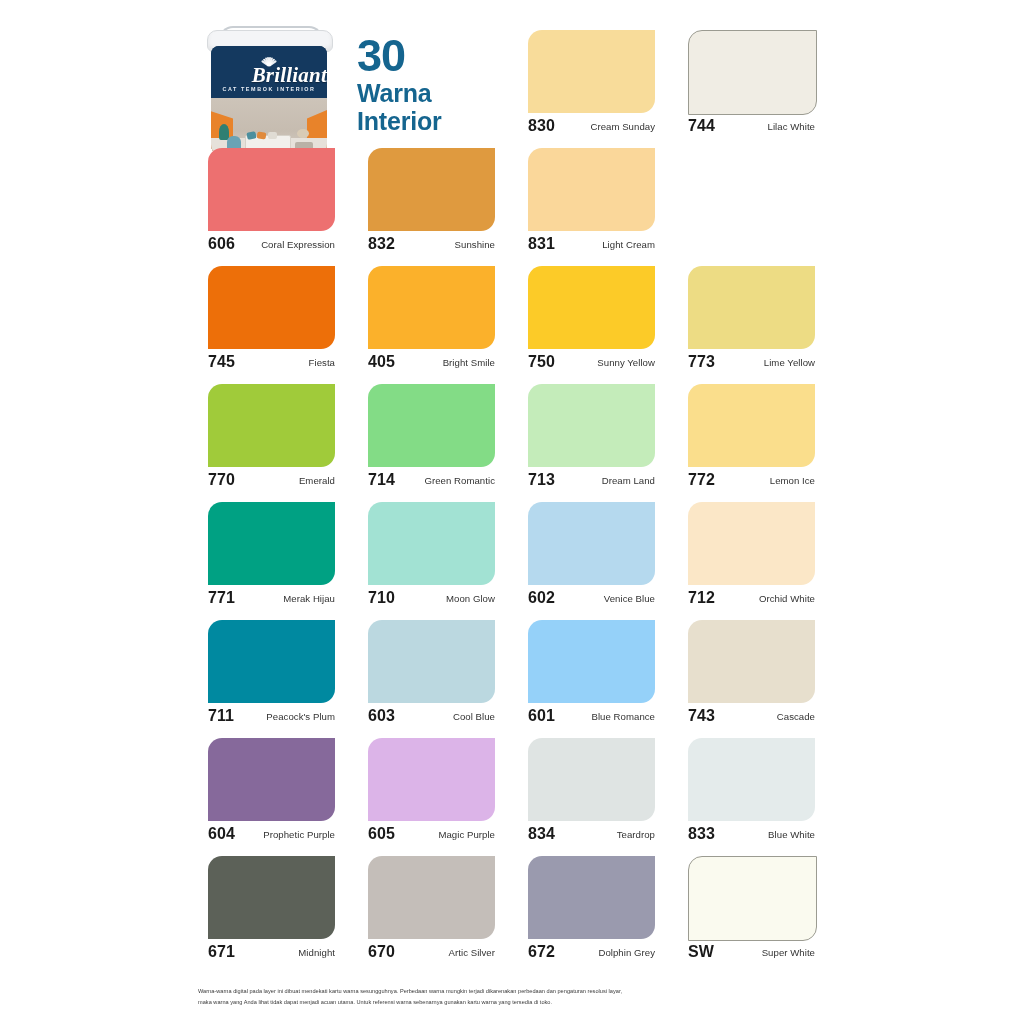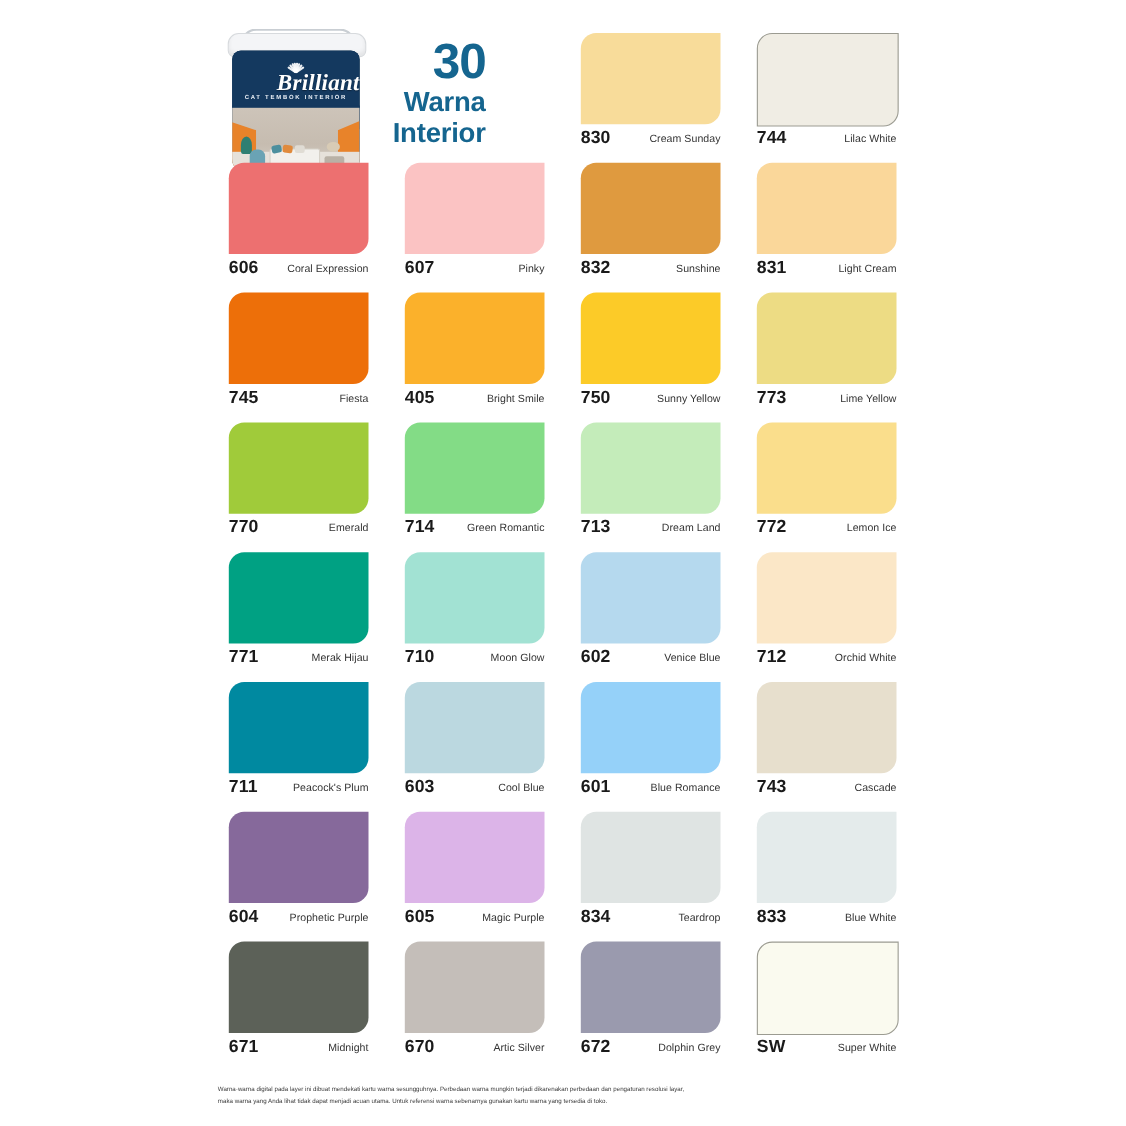--- a/index.html
+++ b/index.html
@@ -94,21 +94,21 @@
   }
   .bucket .rays i{
     position:absolute;left:50%;bottom:0;width:2px;height:9px;background:#ffffff;
     border-radius:1px;transform-origin:50% 100%;opacity:.92;
   }
   .bucket .base{
     position:absolute;left:10px;bottom:0px;width:108px;height:8px;
     background:#f1f2f4;border-radius:0 0 12px 12px;border:1px solid #dcdfe3;border-top:none;
   }
 
-  .titleblock{margin-left:24px;margin-top:12px;text-align:right;}
+  .titleblock{margin-left:24px;margin-top:12px;}
   .t30{
     color:#15658f;font-size:45px;font-weight:bold;line-height:.96;
     letter-spacing:-1px;
   }
   .twarna{
     color:#15658f;font-size:25px;font-weight:bold;line-height:1.12;
     letter-spacing:-.2px;margin-top:2px;
   }
   .tinterior{
     color:#15658f;font-size:25px;font-weight:bold;line-height:1.12;
@@ -214,27 +214,20 @@
       </div>
       <div class="row">
         <div class="cell">
           <div class="chip" style="background: rgb(237, 112, 112);"></div>
           <div class="lbl">
             <span class="code">606</span>
             <span class="nm">Coral Expression</span>
           </div>
         </div>
         <div class="cell">
-          <div class="chip" style="background: rgb(251, 195, 195);"></div>
-          <div class="lbl">
-            <span class="code">607</span>
-            <span class="nm">Pinky</span>
-          </div>
-        </div>
-        <div class="cell">
           <div class="chip" style="background: rgb(223, 154, 63);"></div>
           <div class="lbl">
             <span class="code">832</span>
             <span class="nm">Sunshine</span>
           </div>
         </div>
         <div class="cell">
           <div class="chip" style="background: rgb(250, 215, 154);"></div>
           <div class="lbl">
             <span class="code">831</span>

